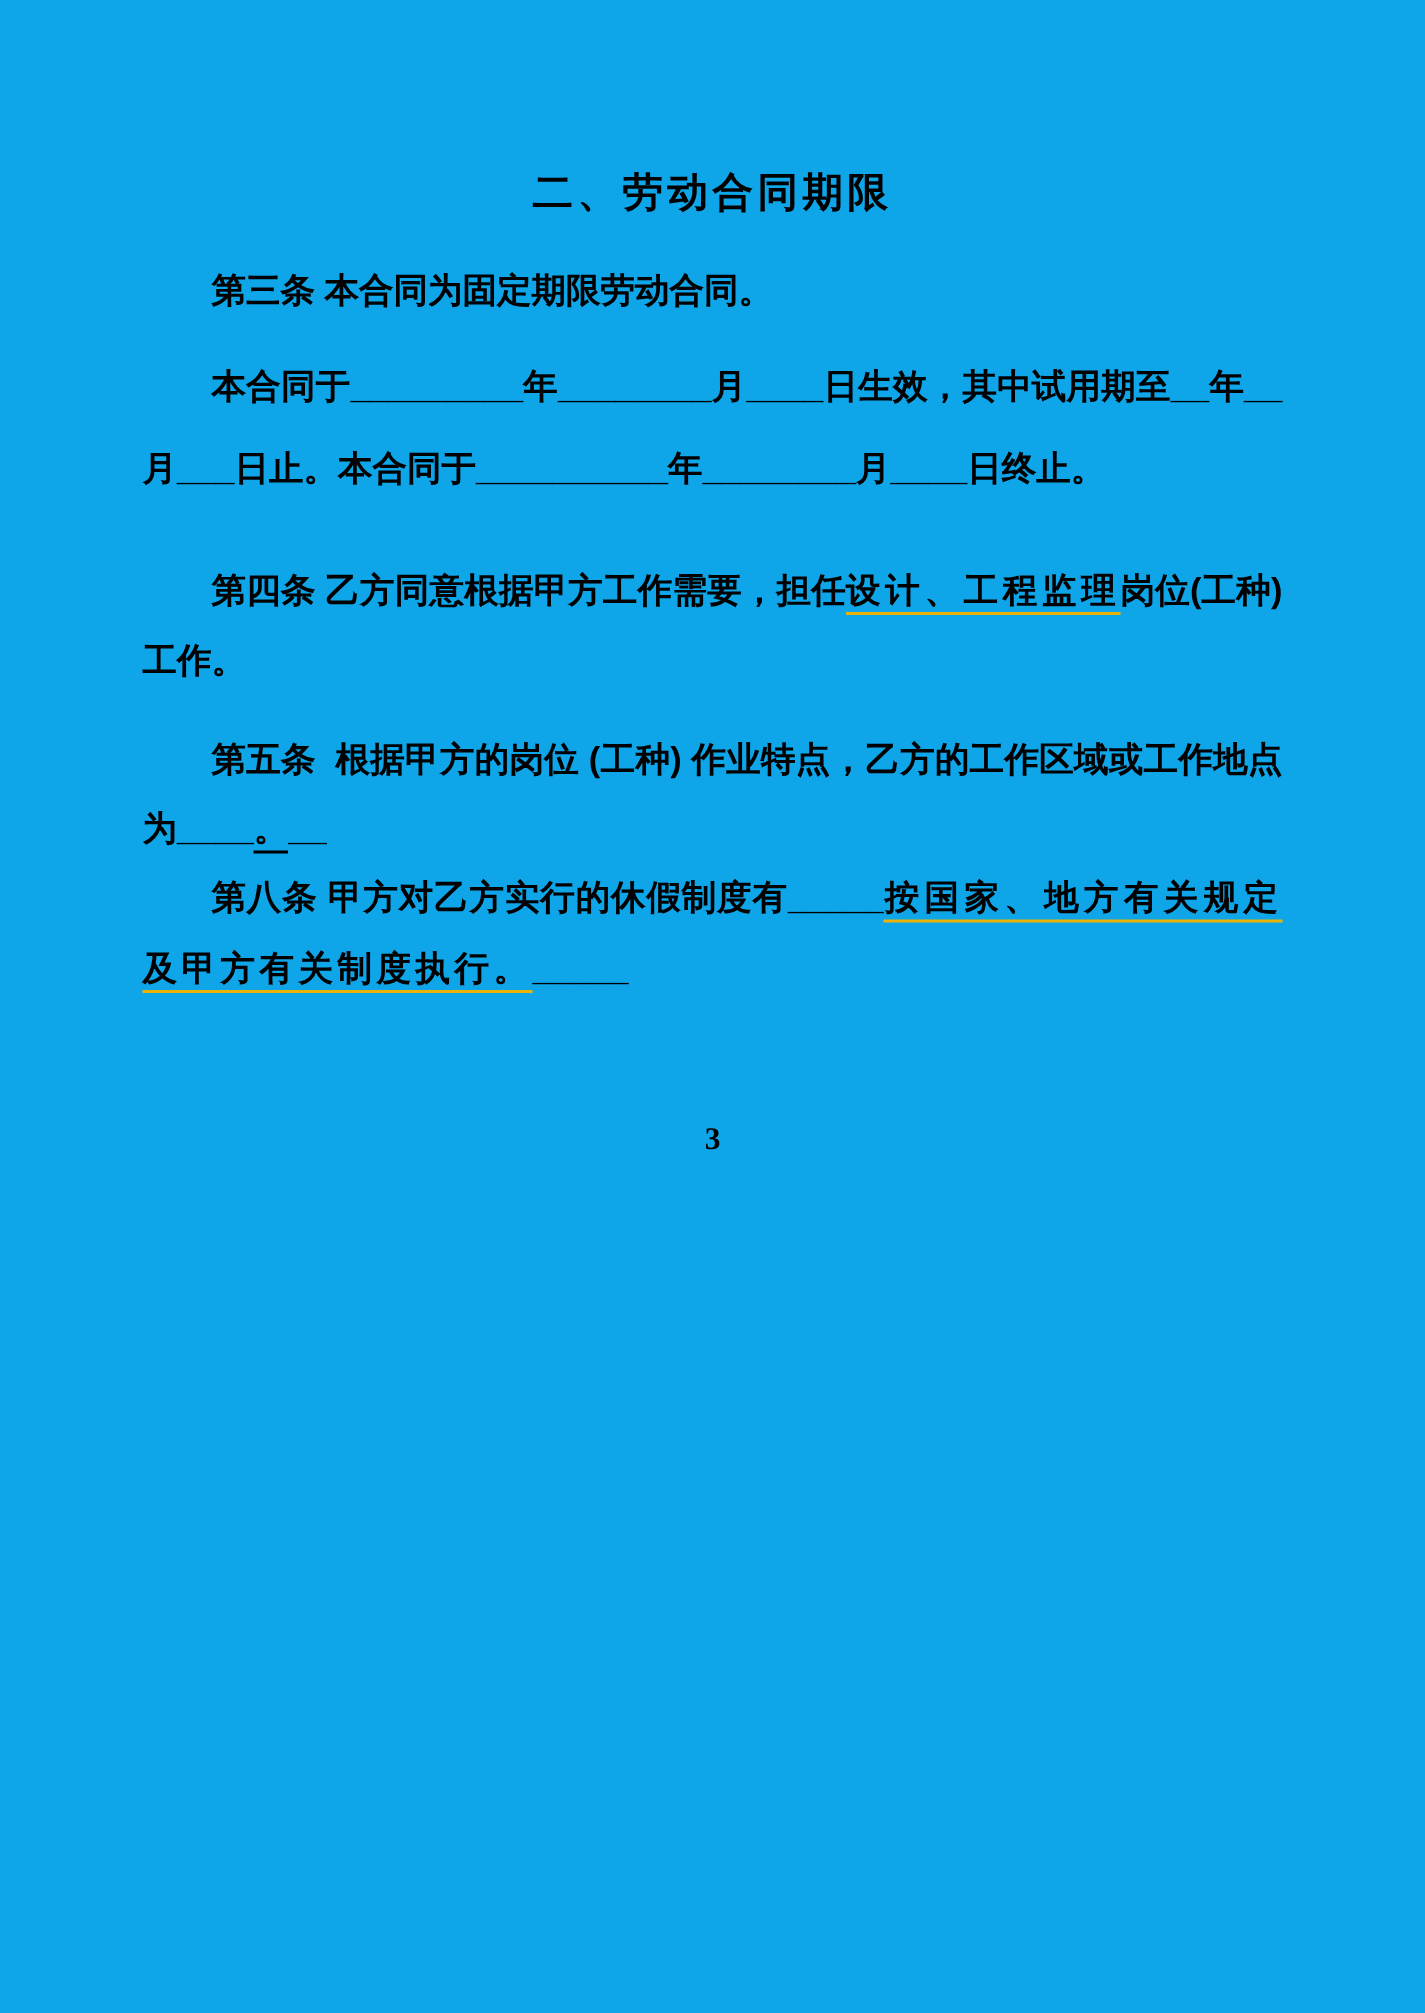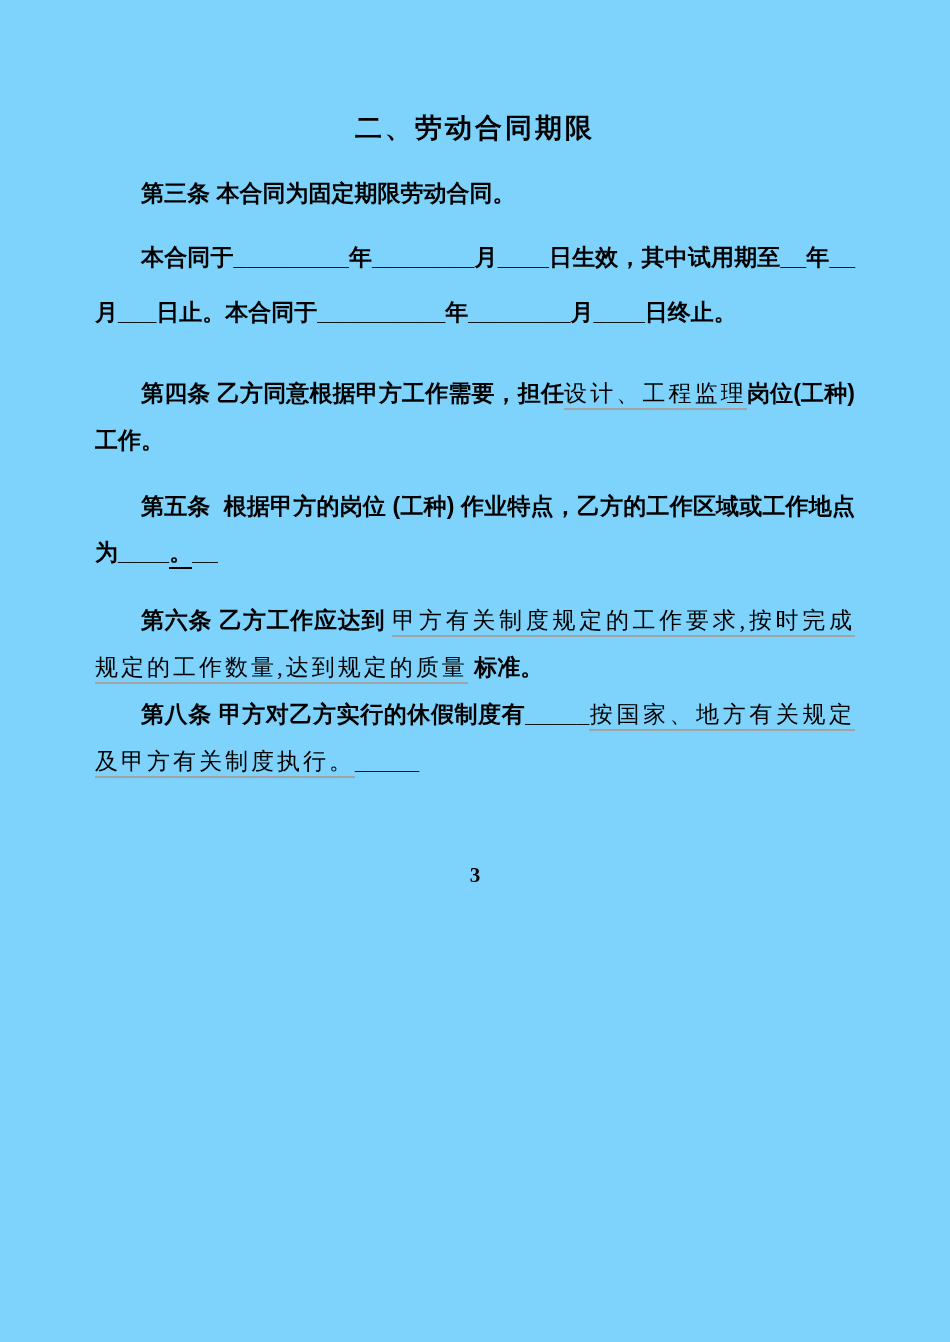--- a/index.html
+++ b/index.html
@@ -1,20 +1,20 @@
 <!DOCTYPE html>
 <html><head>
 <meta charset="utf-8">
 <style>
   html, body { margin: 0; padding: 0; background: #e8e8e8; }
   .page {
     width: 950px;
     height: 1342px;
     margin: 0 auto;
-    background: #7dd3fc;
+    background: #0ea5e9;
     box-sizing: border-box;
     padding: 110px 95px 0 95px;
     overflow: hidden;
     font-family: "Liberation Sans", sans-serif;
     font-size: 23px;
     color: #000000;
     font-weight: 600;
   }
   .hd {
     margin: 0;
@@ -29,23 +29,23 @@
     text-align: justify;
     text-indent: 46px;
     line-height: 46px;
     white-space: pre-wrap;
     word-break: break-all;
   }
   .lh55 { line-height: 55px; }
   
   .fill {
     font-family: "Liberation Serif", serif;
-    font-weight: 400;
+    font-weight: 700;
     letter-spacing: 3px;
-    border-bottom: 2px solid #a3a3a3;
+    border-bottom: 2px solid #eab308;
     padding-bottom: 2px;
   }
   .u { border-bottom: 2px solid #000; padding-bottom: 2px; }
   
   .mt-a3 { margin-top: 24px; }
   .mt-b  { margin-top: 14px; }
   .mt-h2 { margin-top: 2px; }
   .mt-a4 { margin-top: 30px; }
   .mt-a5 { margin-top: 20px; }
   .mt-a6 { margin-top: 22px; }
@@ -72,21 +72,20 @@
 
   <p class="para mt-a3"><span>第三条 本合同为固定期限劳动合同。</span></p>
 
   <p class="para lh55 mt-b"><span>本合同于_________年________月____日生效，其中试用期至__年__月___日止。本合同于__________年________月____日终止。</span></p>
 
 
   <p class="para mt-a4"><span>第四条 乙方同意根据甲方工作需要，担任</span><span class="fill">设计、工程监理</span><span>岗位(工种)工作。</span></p>
 
   <p class="para mt-a5"><span>第五条  根据甲方的岗位 (工种) 作业特点，乙方的工作区域或工作地点为</span><span>____</span><span class="u">。</span><span>__</span></p>
 
-  <p class="para mt-a6"><span>第六条 乙方工作应达到 </span><span class="fill">甲方有关制度规定的工作要求,按时完成规定的工作数量,达到规定的质量</span><span> 标准。</span></p>
 
 
 
 
 
   <p class="para mt-i"><span>第八条 甲方对乙方实行的休假制度有</span><span>_____</span><span class="fill">按国家、地方有关规定及甲方有关制度执行。</span><span>_____</span></p>
 
   <div class="pagenum">3</div>
 
 </div>

